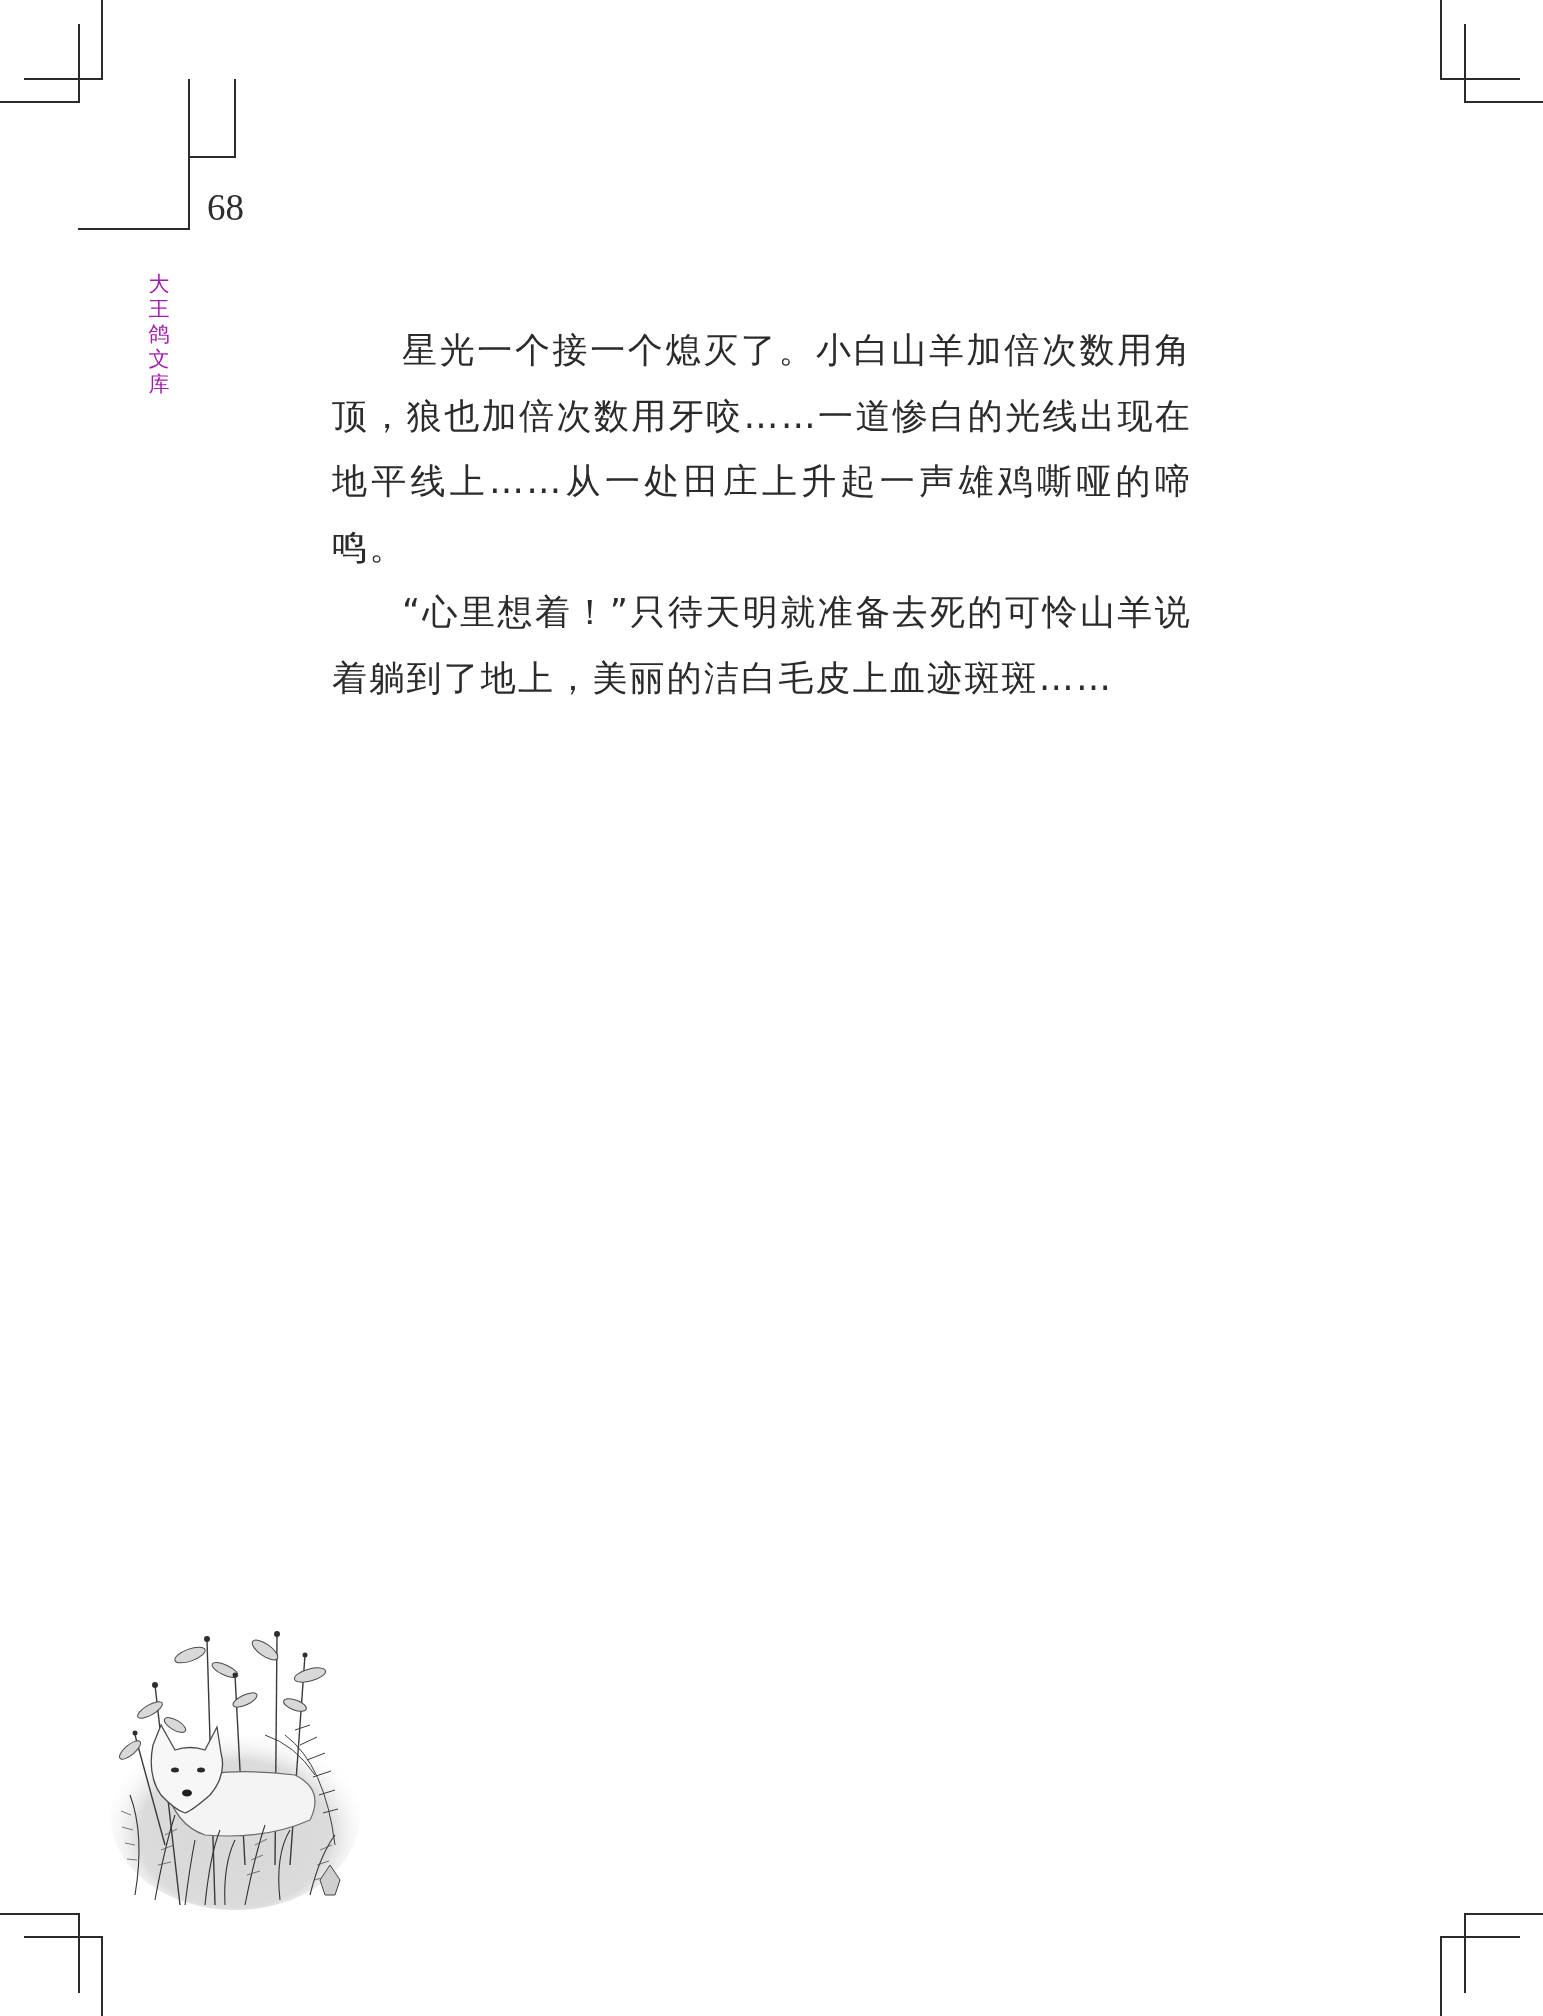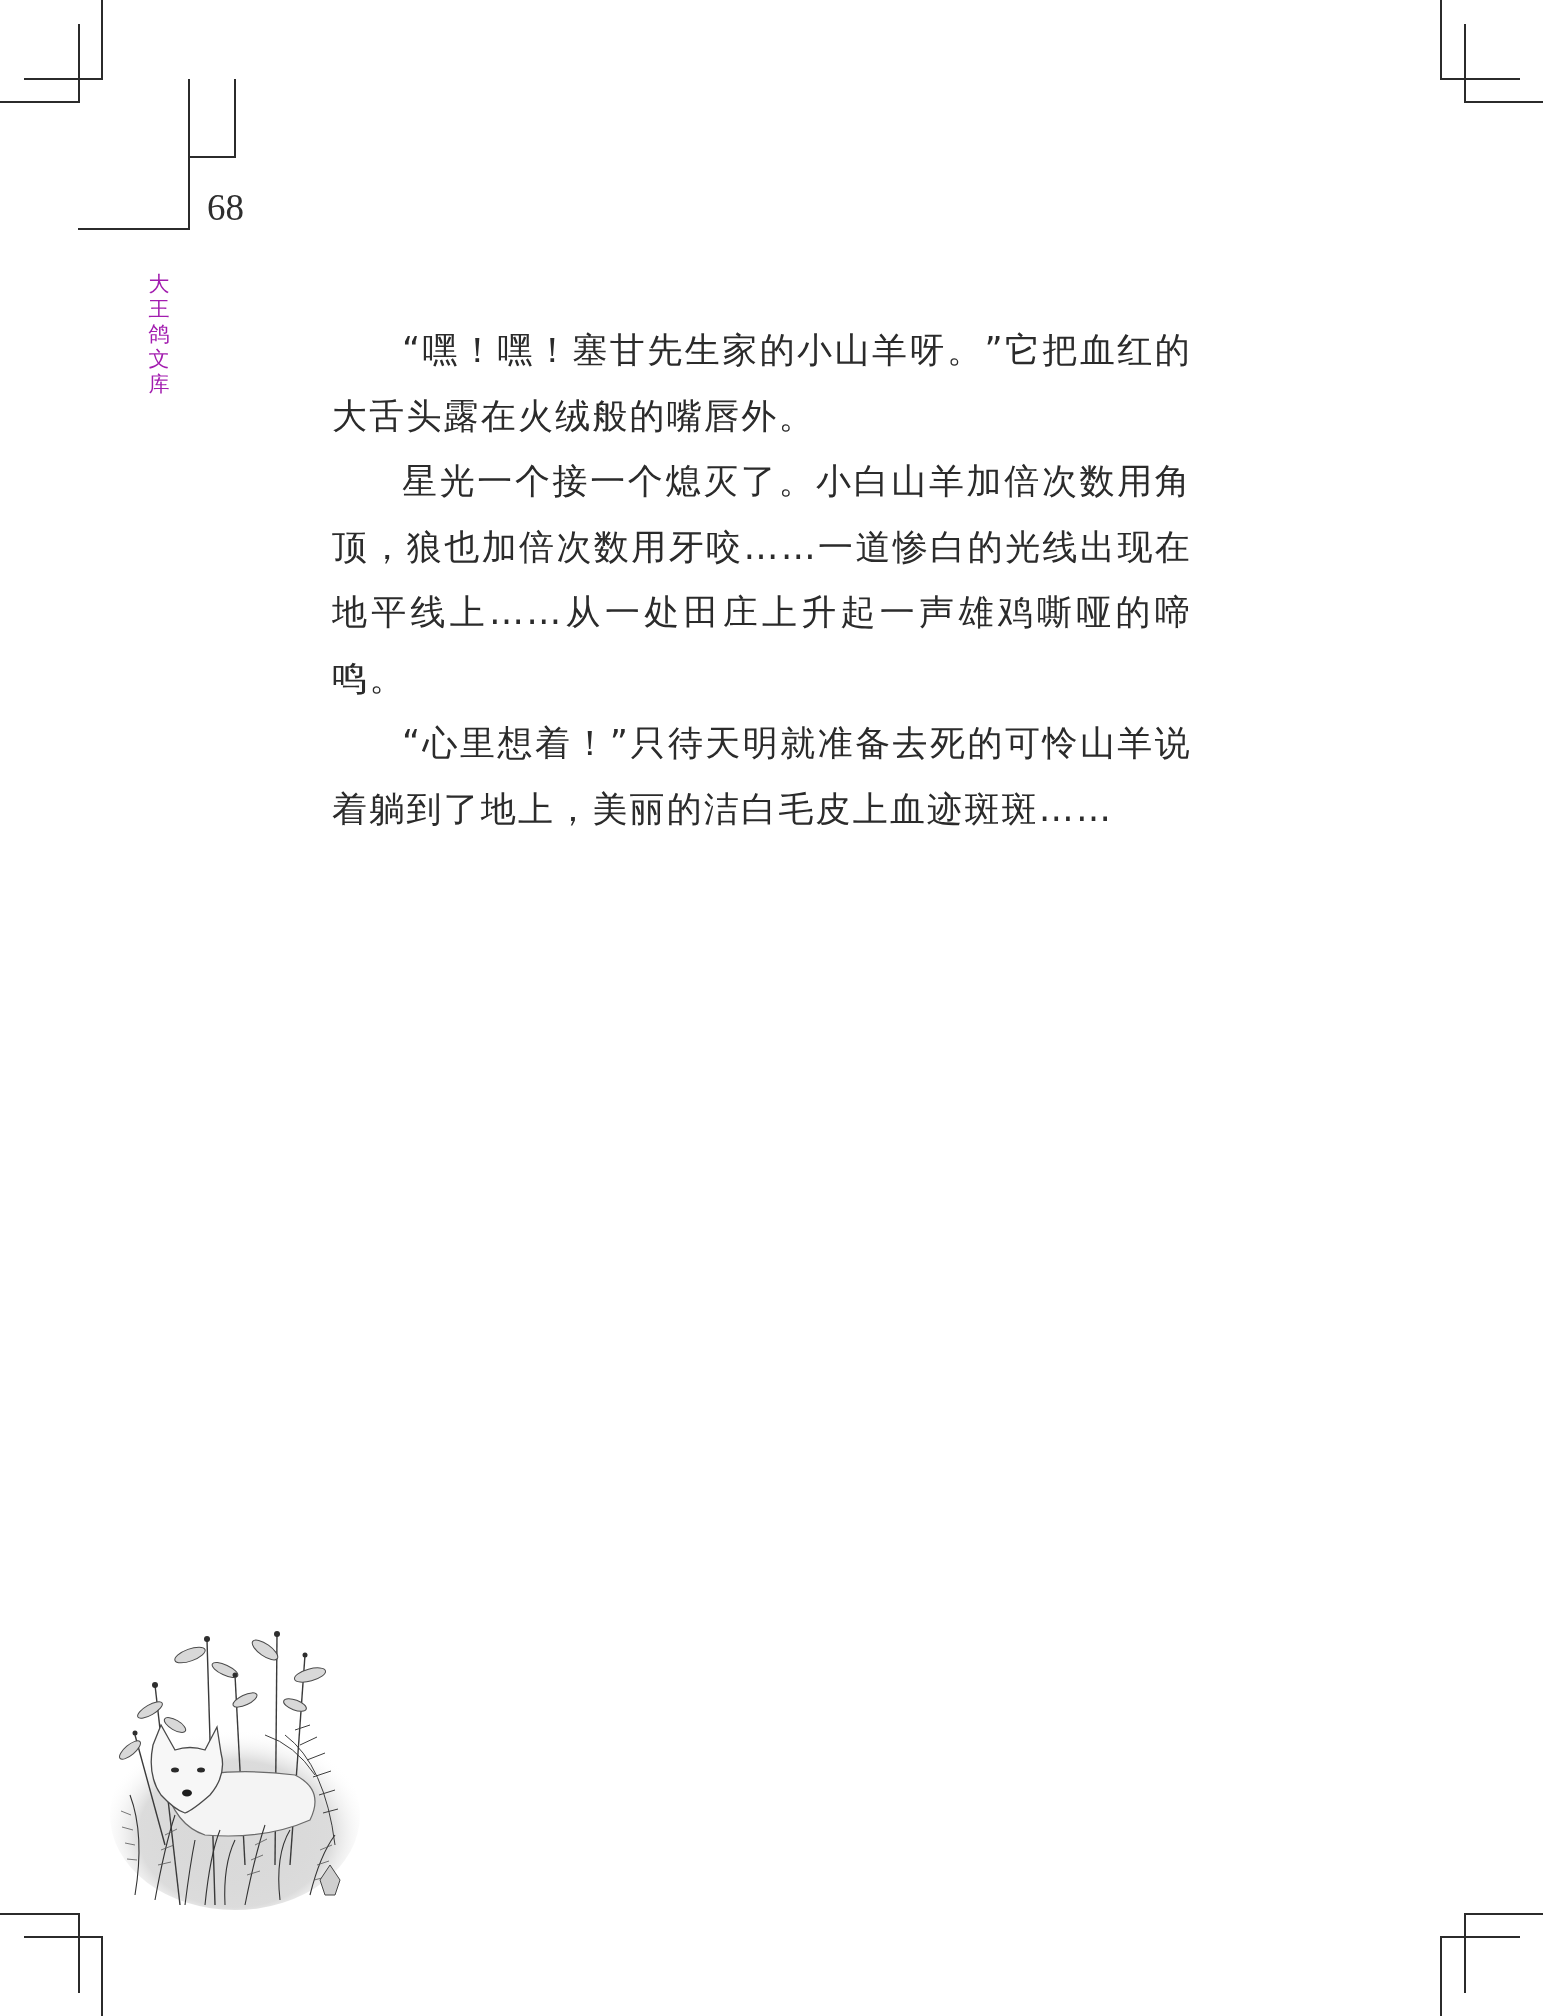--- a/index.html
+++ b/index.html
@@ -102,21 +102,20 @@
   <div class="mark v" style="left:1464px; top:1913px; height:80px;"></div>
   <div class="mark h" style="left:1440px; top:1936px; width:80px;"></div>
   <div class="mark v" style="left:1440px; top:1936px; height:80px;"></div>
 </div>
 
 <div class="page-number">68</div>
 
 <div class="series-title">大王鸽文库</div>
 
 <div class="body-text">
-  <p class="para">“嘿！嘿！塞甘先生家的小山羊呀。”它把血红的大舌头露在火绒般的嘴唇外。</p>
   <p class="para">星光一个接一个熄灭了。小白山羊加倍次数用角顶，狼也加倍次数用牙咬……一道惨白的光线出现在地平线上……从一处田庄上升起一声雄鸡嘶哑的啼鸣。</p>
   <p class="para">“心里想着！”只待天明就准备去死的可怜山羊说着躺到了地上，美丽的洁白毛皮上血迹斑斑……</p>
 </div>
 
 <div class="illustration">
   <svg width="270" height="300" viewBox="0 0 270 300">
     <defs>
       <radialGradient id="shade" cx="50%" cy="60%" r="55%">
         <stop offset="0%" stop-color="#bdbdbd" stop-opacity="0.55"></stop>
         <stop offset="70%" stop-color="#9a9a9a" stop-opacity="0.35"></stop>

